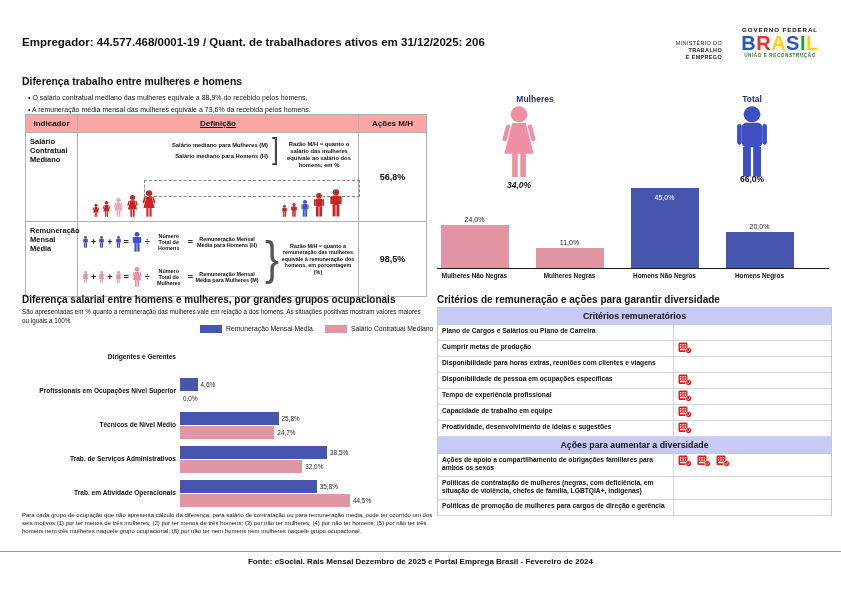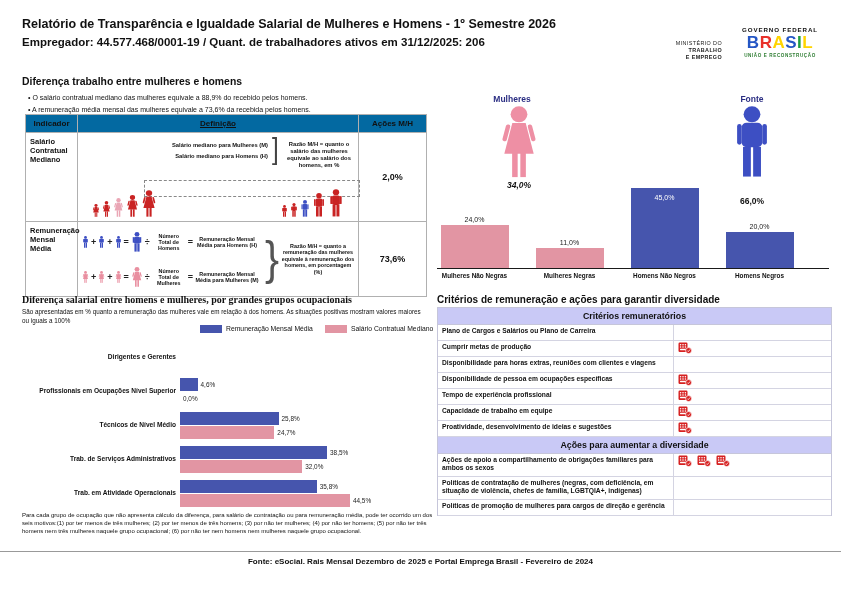--- a/index.html
+++ b/index.html
@@ -6,35 +6,35 @@
   .page{position:relative;width:841px;height:595px;background:#ffffff;overflow:hidden;
         font-family:"Liberation Sans",sans-serif;color:#111;}
   .abs{position:absolute;}
   
   .title{left:22px;top:17px;font-size:12.5px;font-weight:bold;}
   .subtitle{left:22px;top:36px;font-size:11.5px;font-weight:bold;}
   .ministry{left:640px;top:40px;width:82px;text-align:right;font-size:5.4px;line-height:6.8px;letter-spacing:.4px;color:#222;}
   .ministry .m2{font-weight:bold;}
   .gov{left:727px;top:26px;width:106px;text-align:center;}
   .gov-top{font-size:6.2px;font-weight:bold;letter-spacing:.9px;}
-  .gov-brand{font-size:17px;font-weight:bold;letter-spacing:.5px;line-height:20px;}
+  .gov-brand{font-size:20px;font-weight:bold;letter-spacing:.5px;line-height:20px;}
   .bl0{color:#2456c4}.bl1{color:#e8312a}.bl2{color:#ffd400}.bl3{color:#2456c4}.bl4{color:#1f9e3f}.bl5{color:#ffd400}
   .gov-tag{font-size:4.6px;letter-spacing:.6px;color:#2e7d32;font-weight:bold;}
   
   .h2{font-size:10.4px;font-weight:bold;}
   
   .bullets{left:28px;top:92px;font-size:7px;line-height:12px;}
   .bullets div:before{content:"• ";}
   
   .gap-table{left:25px;top:114px;width:400px;border:1px solid #b0b0b0;border-bottom:none;}
   .trow{display:flex;border-bottom:1px solid #b0b0b0;}
   .tcell{border-right:1px solid #b0b0b0;box-sizing:border-box;}
   .tcell:last-child{border-right:none;}
   .c1{width:52px;} .c2{width:281px;text-decoration:underline;} .c3{width:67px;}
-  .thead .tcell{background:#0369a1;font-size:8px;font-weight:bold;text-align:center;padding:4px 1px;}
+  .thead .tcell{background:#fca5a5;font-size:8px;font-weight:bold;text-align:center;padding:4px 1px;}
   .ind{font-size:7.5px;font-weight:bold;padding:4px 2px 0 4px;line-height:9px;}
   .ratio{font-size:9px;font-weight:bold;display:flex;align-items:center;justify-content:center;}
   .r1{height:88px;} .r2{height:74px;}
   .defcell{position:relative;}
   .def-lines{position:absolute;left:62px;top:7px;width:128px;text-align:right;font-size:5.8px;font-weight:bold;line-height:11px;}
   .def-bracket{position:absolute;left:194px;top:2px;font-size:24px;font-weight:300;color:#444;transform:scaleY(1.25);}
   .def-side1{position:absolute;left:206px;top:8px;width:70px;text-align:center;font-size:5.8px;font-weight:bold;line-height:7px;}
   .fig-strip{position:absolute;left:8px;right:8px;bottom:4px;height:48px;display:flex;align-items:flex-end;justify-content:space-between;padding:0 6px;}
   .fig-group{display:flex;align-items:flex-end;gap:2px;}
   .dash-box{position:absolute;left:66px;bottom:24px;width:214px;height:15px;border:1px dashed #888;}
@@ -81,21 +81,20 @@
   .crit-flags{width:158px;border-left:1px solid #d4d4e2;padding:1px 0 0 4px;box-sizing:border-box;display:flex;align-items:flex-start;}
   
   .footline{left:0;top:551px;width:841px;border-top:1px solid #999;}
   .footer{left:0;top:557px;width:841px;text-align:center;font-size:8px;font-weight:bold;}
 </style>
 </head>
 <body>
 
 <div class="page">
 
-  <div class="abs title">Relatório de Transparência e Igualdade Salarial de Mulheres e Homens - 1º Semestre 2026</div>
   <div class="abs subtitle">Empregador: 44.577.468/0001-19 / Quant. de trabalhadores ativos em 31/12/2025: 206</div>
 
   <div class="abs ministry">
     <div>MINISTÉRIO DO</div>
     <div class="m2">TRABALHO</div>
     <div class="m2">E EMPREGO</div>
   </div>
 
   <div class="abs gov">
     <div class="gov-top">GOVERNO FEDERAL</div>
@@ -208,21 +207,21 @@
                 <circle cx="11" cy="4.6" r="4.4" fill="#c92323"></circle>
                 <rect x="5.6" y="9.3" width="10.8" height="13.6" rx="2.6" fill="#c92323"></rect>
        <rect x="6.3" y="22.7" width="4.1" height="16.5" fill="#c92323"></rect>
        <rect x="11.6" y="22.7" width="4.1" height="16.5" fill="#c92323"></rect>
        <rect x="3.2" y="10" width="2.4" height="11.5" rx="1.2" fill="#c92323"></rect>
        <rect x="16.4" y="10" width="2.4" height="11.5" rx="1.2" fill="#c92323"></rect>
               </svg>
             </div>
         </div>
       </div>
-      <div class="tcell c3 ratio">2,0%</div>
+      <div class="tcell c3 ratio">56,8%</div>
     </div>
 
     <div class="trow r2">
       <div class="tcell c1 ind">Remuneração Mensal Média</div>
       <div class="tcell c2 defcell">
         <div class="eq-wrap">
           <div class="eq-col">
             <div class="eq-row">
               <span style="display: flex; align-items: flex-end; gap: 2px;">
                   <svg width="7" height="12" viewBox="0 0 22 40" preserveAspectRatio="none" style="display:block">
@@ -319,50 +318,50 @@
               <span class="eq-sym">÷</span>
               <span class="eq-txt eq-div">Número Total de Mulheres</span>
               <span class="eq-sym">=</span>
               <span class="eq-txt eq-res">Remuneração Mensal Média para Mulheres (M)</span>
             </div>
           </div>
           <div class="def-brace">}</div>
           <div class="def-side2">Razão M/H = quanto a remuneração das mulheres equivale à remuneração dos homens, em porcentagem (%)</div>
         </div>
       </div>
-      <div class="tcell c3 ratio">73,6%</div>
-    </div>
-  </div>
-
-
-  <div class="abs comp-col-label" style="left:462px;top:94px;">Mulheres</div>
+      <div class="tcell c3 ratio">98,5%</div>
+    </div>
+  </div>
+
+
+  <div class="abs comp-col-label" style="left:485px;top:94px;">Mulheres</div>
   <div class="abs comp-icon" style="left: 469px; top: 106px; display: flex; align-items: flex-end; gap: 2px;">
       <svg width="42" height="72" viewBox="0 0 22 40" preserveAspectRatio="none" style="display:block">
         <circle cx="11" cy="4.6" r="4.4" fill="#ee8fa4"></circle>
         <path d="M7.5 9.5 h7 l4.2 17 H3.3 z" fill="#ee8fa4"></path>
        <rect x="7.4" y="26" width="2.9" height="13.5" fill="#ee8fa4"></rect>
        <rect x="11.7" y="26" width="2.9" height="13.5" fill="#ee8fa4"></rect>
        <rect x="4.2" y="10.3" width="2.3" height="9.5" rx="1.1" fill="#ee8fa4" transform="rotate(14 5.3 11)"></rect>
        <rect x="15.5" y="10.3" width="2.3" height="9.5" rx="1.1" fill="#ee8fa4" transform="rotate(-14 16.6 11)"></rect>
       </svg>
     </div>
   <div class="abs comp-pct" style="left:469px;top:180px;font-style:italic;">34,0%</div>
 
-  <div class="abs comp-col-label" style="left:702px;top:94px;">Fonte</div>
+  <div class="abs comp-col-label" style="left:702px;top:94px;">Total</div>
   <div class="abs comp-icon" style="left: 702px; top: 106px; display: flex; align-items: flex-end; gap: 2px;">
       <svg width="42" height="72" viewBox="0 0 22 40" preserveAspectRatio="none" style="display:block">
         <circle cx="11" cy="4.6" r="4.4" fill="#3d4fc3"></circle>
         <rect x="5.6" y="9.3" width="10.8" height="13.6" rx="2.6" fill="#3d4fc3"></rect>
        <rect x="6.3" y="22.7" width="4.1" height="16.5" fill="#3d4fc3"></rect>
        <rect x="11.6" y="22.7" width="4.1" height="16.5" fill="#3d4fc3"></rect>
        <rect x="3.2" y="10" width="2.4" height="11.5" rx="1.2" fill="#3d4fc3"></rect>
        <rect x="16.4" y="10" width="2.4" height="11.5" rx="1.2" fill="#3d4fc3"></rect>
       </svg>
     </div>
-  <div class="abs comp-pct" style="left:702px;top:196px;">66,0%</div>
+  <div class="abs comp-pct" style="left:702px;top:174px;">66,0%</div>
 
   <div class="abs comp-chart">
     <div class="comp-colm">
       <span class="comp-val">24,0%</span>
       <div class="vbar pink" style="height: 42.72px;"></div>
     </div>
     <div class="comp-colm">
       <span class="comp-val">11,0%</span>
       <div class="vbar pink" style="height: 19.58px;"></div>
     </div>
@@ -376,21 +375,21 @@
     </div>
   </div>
   <div class="abs comp-axis"></div>
   <div class="abs comp-cats">
     <div class="comp-cat">Mulheres Não Negras</div>
     <div class="comp-cat">Mulheres Negras</div>
     <div class="comp-cat">Homens Não Negros</div>
     <div class="comp-cat">Homens Negros</div>
   </div>
 
-  <div class="abs h2" style="left:22px;top:294px;font-size:10px;font-family:Liberation Serif, serif;">Diferença salarial entre homens e mulheres, por grandes grupos ocupacionais</div>
+  <div class="abs h2" style="left:22px;top:294px;font-size:10px;">Diferença salarial entre homens e mulheres, por grandes grupos ocupacionais</div>
   <div class="abs occ-sub">São apresentadas em % quanto a remuneração das mulheres vale em relação à dos homens. As situações positivas mostram valores maiores ou iguais a 100%</div>
   <div class="abs occ-legend">
     <span><span class="sw blue"></span><span>Remuneração Mensal Média</span></span>
     <span><span class="sw pink"></span><span>Salário Contratual Mediano</span></span>
   </div>
 
   <div class="abs occ-chart">
     <div class="occ-group">
       <div class="occ-label">Dirigentes e Gerentes</div>
       <div class="occ-bars">

